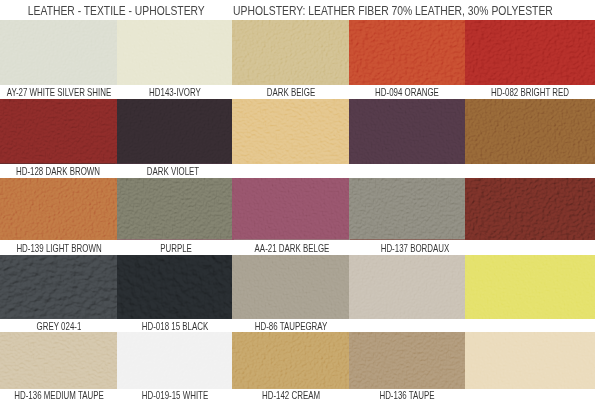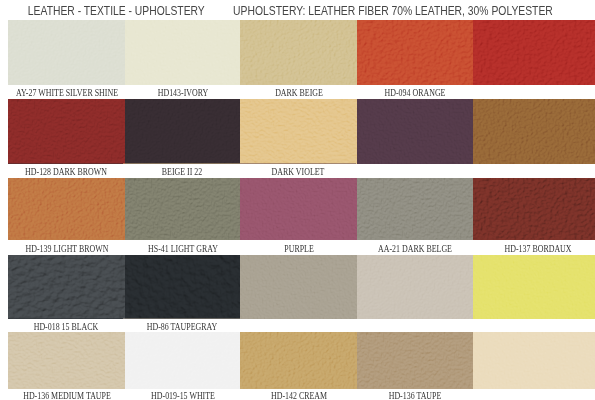--- a/index.html
+++ b/index.html
@@ -46,23 +46,22 @@
     font-size: 13px;
     line-height: 13px;
     color: #454545;
     white-space: nowrap;
     transform: scaleX(0.7965);
     transform-origin: 192px 50%;
   }
   
   .grid {
     position: absolute;
-    left: 8px; top: 20px;
+    left: 0; top: 20px;
     width: 481px;
-    font-family: Liberation Serif, serif;
   }
   .row { position: relative; width: 595px; }
   .swatch-row { position: relative; display: flex; width: 595px; }
   .swatch { position: relative; overflow: hidden; }
   .swatch .tex { position: absolute; inset: 0; }
   .label-row { position: relative; display: flex; width: 595px; background: #ffffff; }
   .label {
     position: relative;
     font-size: 10.4px;
     color: #353535;
@@ -191,20 +190,24 @@
             <span>HD143-IVORY</span>
           </div>
         <div class="label" style="width:117px;line-height:14px">
             <i class="bleed" style="background-color: rgb(213, 197, 152);"></i>
             <span>DARK BEIGE</span>
           </div>
         <div class="label" style="width:116px;line-height:14px">
             <i class="bleed" style="background-color: rgb(204, 83, 52);"></i>
             <span>HD-094 ORANGE</span>
           </div>
+        <div class="label" style="width:130px;line-height:14px">
+            <i class="bleed" style="background-color: rgb(185, 49, 44);"></i>
+            <span>HD-082 BRIGHT RED</span>
+          </div>
       </div>
     </div>
     <div class="row">
       <div class="swatch-row" style="height:65px">
         <div class="swatch" style="width: 117px; height: 65px; background-color: rgb(146, 45, 43);">
             <div class="tex tx-m1"></div>
           </div>
         <div class="swatch" style="width: 115px; height: 65px; background-color: rgb(57, 46, 52);">
             <div class="tex tx-f0"></div>
           </div>
@@ -216,24 +219,20 @@
           </div>
         <div class="swatch" style="width: 130px; height: 65px; background-color: rgb(156, 109, 58);">
             <div class="tex tx-m0"></div>
           </div>
       </div>
       <div class="label-row" style="height:14px">
         <div class="label" style="width:115px;line-height:14px">
             <i class="bleed" style="background-color: rgb(57, 46, 52);"></i>
             <span>HD-128 DARK BROWN</span>
           </div>
-        <div class="label" style="width:117px;line-height:14px">
-            <i class="bleed" style="background-color: rgb(230, 201, 146);"></i>
-            <span>BEIGE II 22</span>
-          </div>
         <div class="label" style="width:116px;line-height:14px">
             <i class="bleed" style="background-color: rgb(87, 60, 76);"></i>
             <span>DARK VIOLET</span>
           </div>
       </div>
     </div>
     <div class="row">
       <div class="swatch-row" style="height:62px">
         <div class="swatch" style="width: 117px; height: 62px; background-color: rgb(196, 126, 71);">
             <div class="tex tx-m0"></div>
@@ -249,24 +248,20 @@
           </div>
         <div class="swatch" style="width: 130px; height: 62px; background-color: rgb(129, 52, 43);">
             <div class="tex tx-w0"></div>
           </div>
       </div>
       <div class="label-row" style="height:15px">
         <div class="label" style="width:117px;line-height:15px">
             <i class="bleed" style="background-color: rgb(196, 126, 71);"></i>
             <span>HD-139 LIGHT BROWN</span>
           </div>
-        <div class="label" style="width:115px;line-height:15px">
-            <i class="bleed" style="background-color: rgb(133, 133, 114);"></i>
-            <span>HS-41 LIGHT GRAY</span>
-          </div>
         <div class="label" style="width:117px;line-height:15px">
             <i class="bleed" style="background-color: rgb(156, 88, 113);"></i>
             <span>PURPLE</span>
           </div>
         <div class="label" style="width:116px;line-height:15px">
             <i class="bleed" style="background-color: rgb(149, 147, 136);"></i>
             <span>AA-21 DARK BELGE</span>
           </div>
         <div class="label" style="width:130px;line-height:15px">
             <i class="bleed" style="background-color: rgb(129, 52, 43);"></i>
@@ -286,20 +281,24 @@
             <div class="tex tx-f1"></div>
           </div>
         <div class="swatch" style="width: 116px; height: 64px; background-color: rgb(205, 197, 185);">
             <div class="tex tx-f0"></div>
           </div>
         <div class="swatch" style="width: 130px; height: 64px; background-color: rgb(230, 227, 112);">
             <div class="tex tx-f1"></div>
           </div>
       </div>
       <div class="label-row" style="height:13px">
+        <div class="label" style="width:117px;line-height:13px">
+            <i class="bleed" style="background-color: rgb(75, 80, 84);"></i>
+            <span>GREY 024-1</span>
+          </div>
         <div class="label" style="width:115px;line-height:13px">
             <i class="bleed" style="background-color: rgb(42, 47, 51);"></i>
             <span>HD-018 15 BLACK</span>
           </div>
         <div class="label" style="width:117px;line-height:13px">
             <i class="bleed" style="background-color: rgb(172, 165, 150);"></i>
             <span>HD-86 TAUPEGRAY</span>
           </div>
       </div>
     </div>

